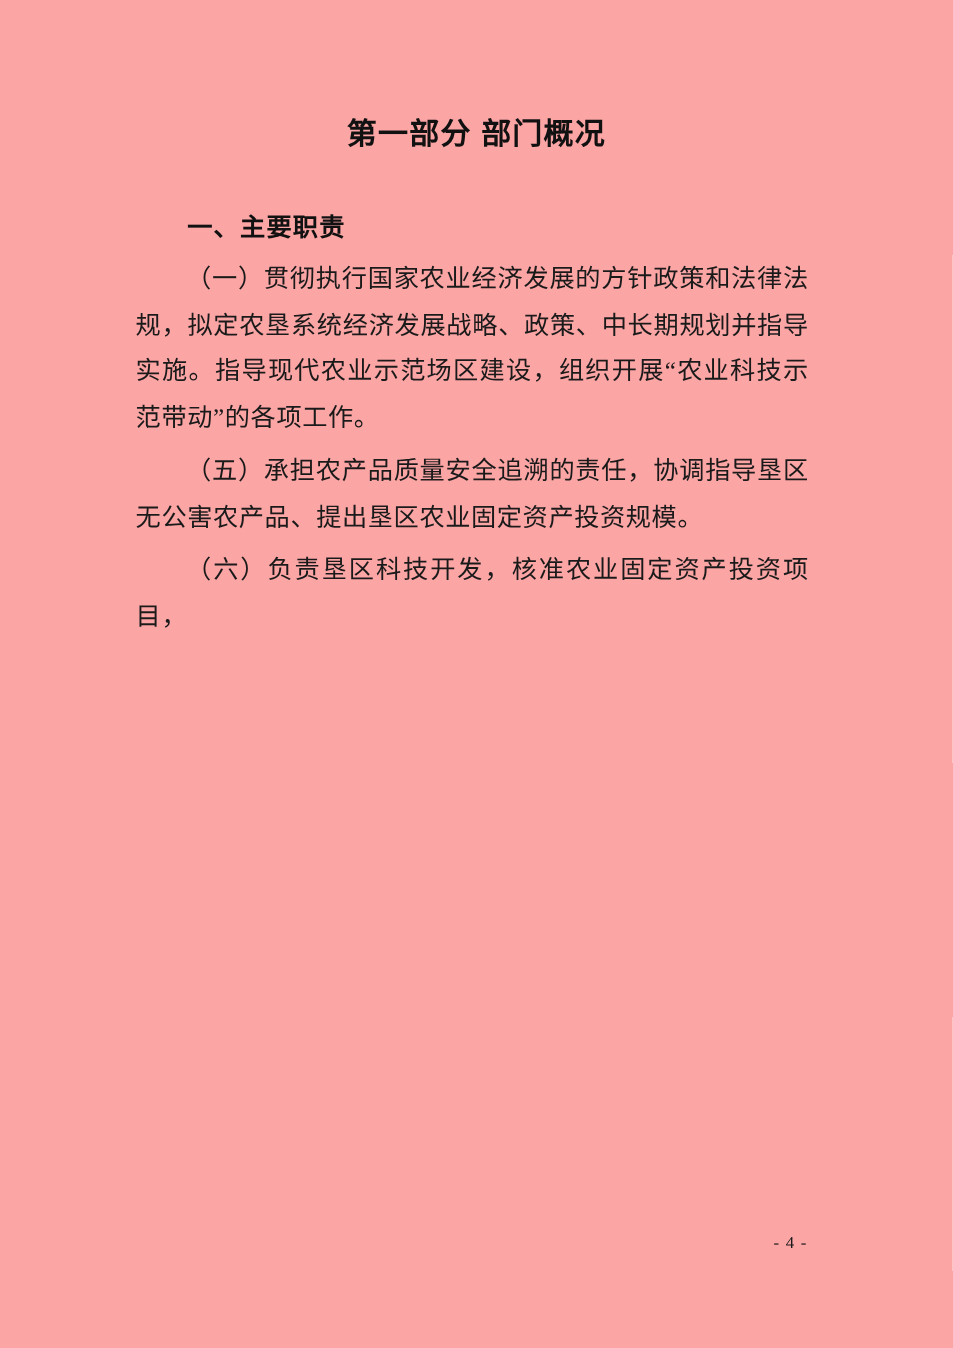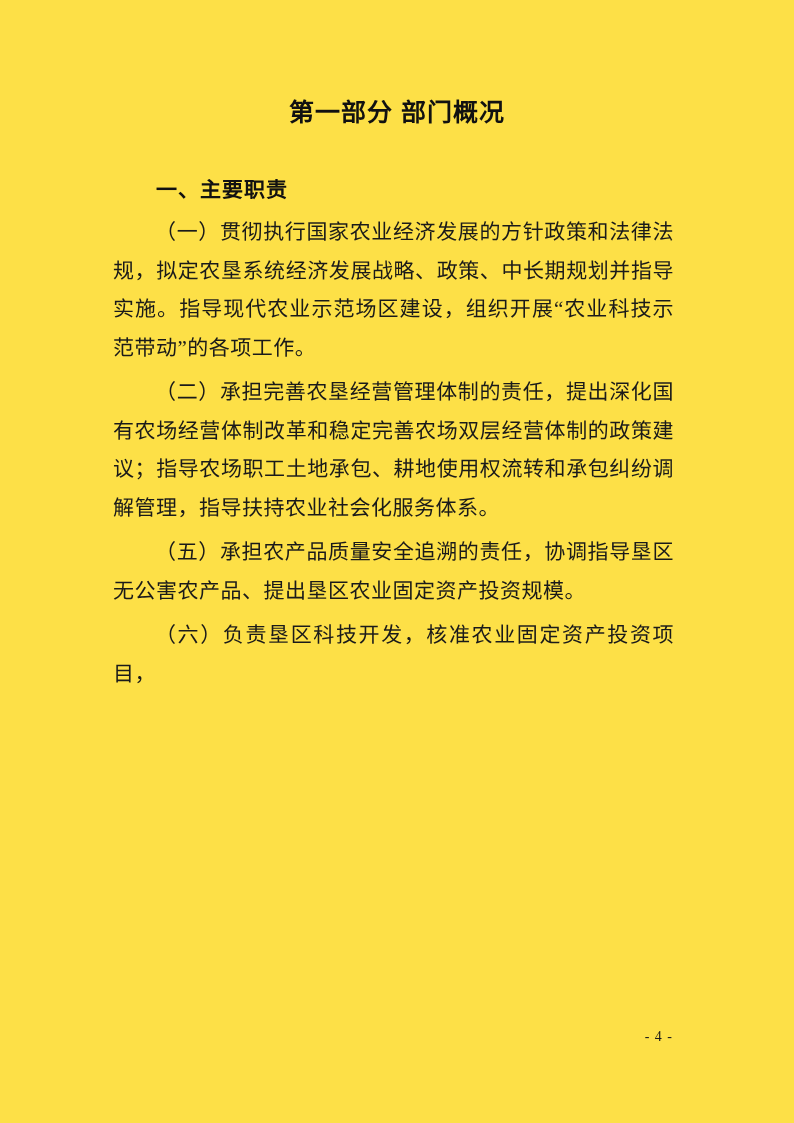--- a/index.html
+++ b/index.html
@@ -4,21 +4,21 @@
 <style>
   html, body {
     margin: 0;
     padding: 0;
     background: #ffffff;
   }
   .page {
     position: relative;
     width: 794px;
     height: 1123px;
-    background: #fde047;
+    background: #fca5a5;
     overflow: hidden;
     color: #1a1a1a;
     font-family: "Liberation Serif", "DejaVu Serif", serif;
   }
   .doc-title {
     position: absolute;
     top: 97px;
     left: 0;
     width: 794px;
     margin: 0;
@@ -28,21 +28,21 @@
     font-size: 25px;
     line-height: 31px;
     letter-spacing: 1px;
     color: #111111;
   }
   .section-heading {
     position: absolute;
     top: 176px;
     left: 156px;
     margin: 0;
-    font-family: Liberation Serif, serif;
+    font-family: Liberation Sans, sans-serif;
     font-weight: bold;
     font-size: 21px;
     line-height: 29px;
     letter-spacing: 1px;
     color: #111111;
   }
   .doc-body {
     position: absolute;
     top: 213px;
     left: 113px;
@@ -72,20 +72,19 @@
 <body>
 
 <div class="page">
 
   <h1 class="doc-title">第一部分 部门概况</h1>
 
   <h2 class="section-heading">一、主要职责</h2>
 
   <div class="doc-body">
     <p>（一）贯彻执行国家农业经济发展的方针政策和法律法规，拟定农垦系统经济发展战略、政策、中长期规划并指导实施。指导现代农业示范场区建设，组织开展“农业科技示范带动”的各项工作。</p>
-    <p>（二）承担完善农垦经营管理体制的责任，提出深化国有农场经营体制改革和稳定完善农场双层经营体制的政策建议；指导农场职工土地承包、耕地使用权流转和承包纠纷调解管理，指导扶持农业社会化服务体系。</p>
     <p>（五）承担农产品质量安全追溯的责任，协调指导垦区无公害农产品、提出垦区农业固定资产投资规模。</p>
     <p>（六）负责垦区科技开发，核准农业固定资产投资项目，</p>
   </div>
 
   <div class="page-number">- 4 -</div>
 
 </div>
 
 </body></html>

